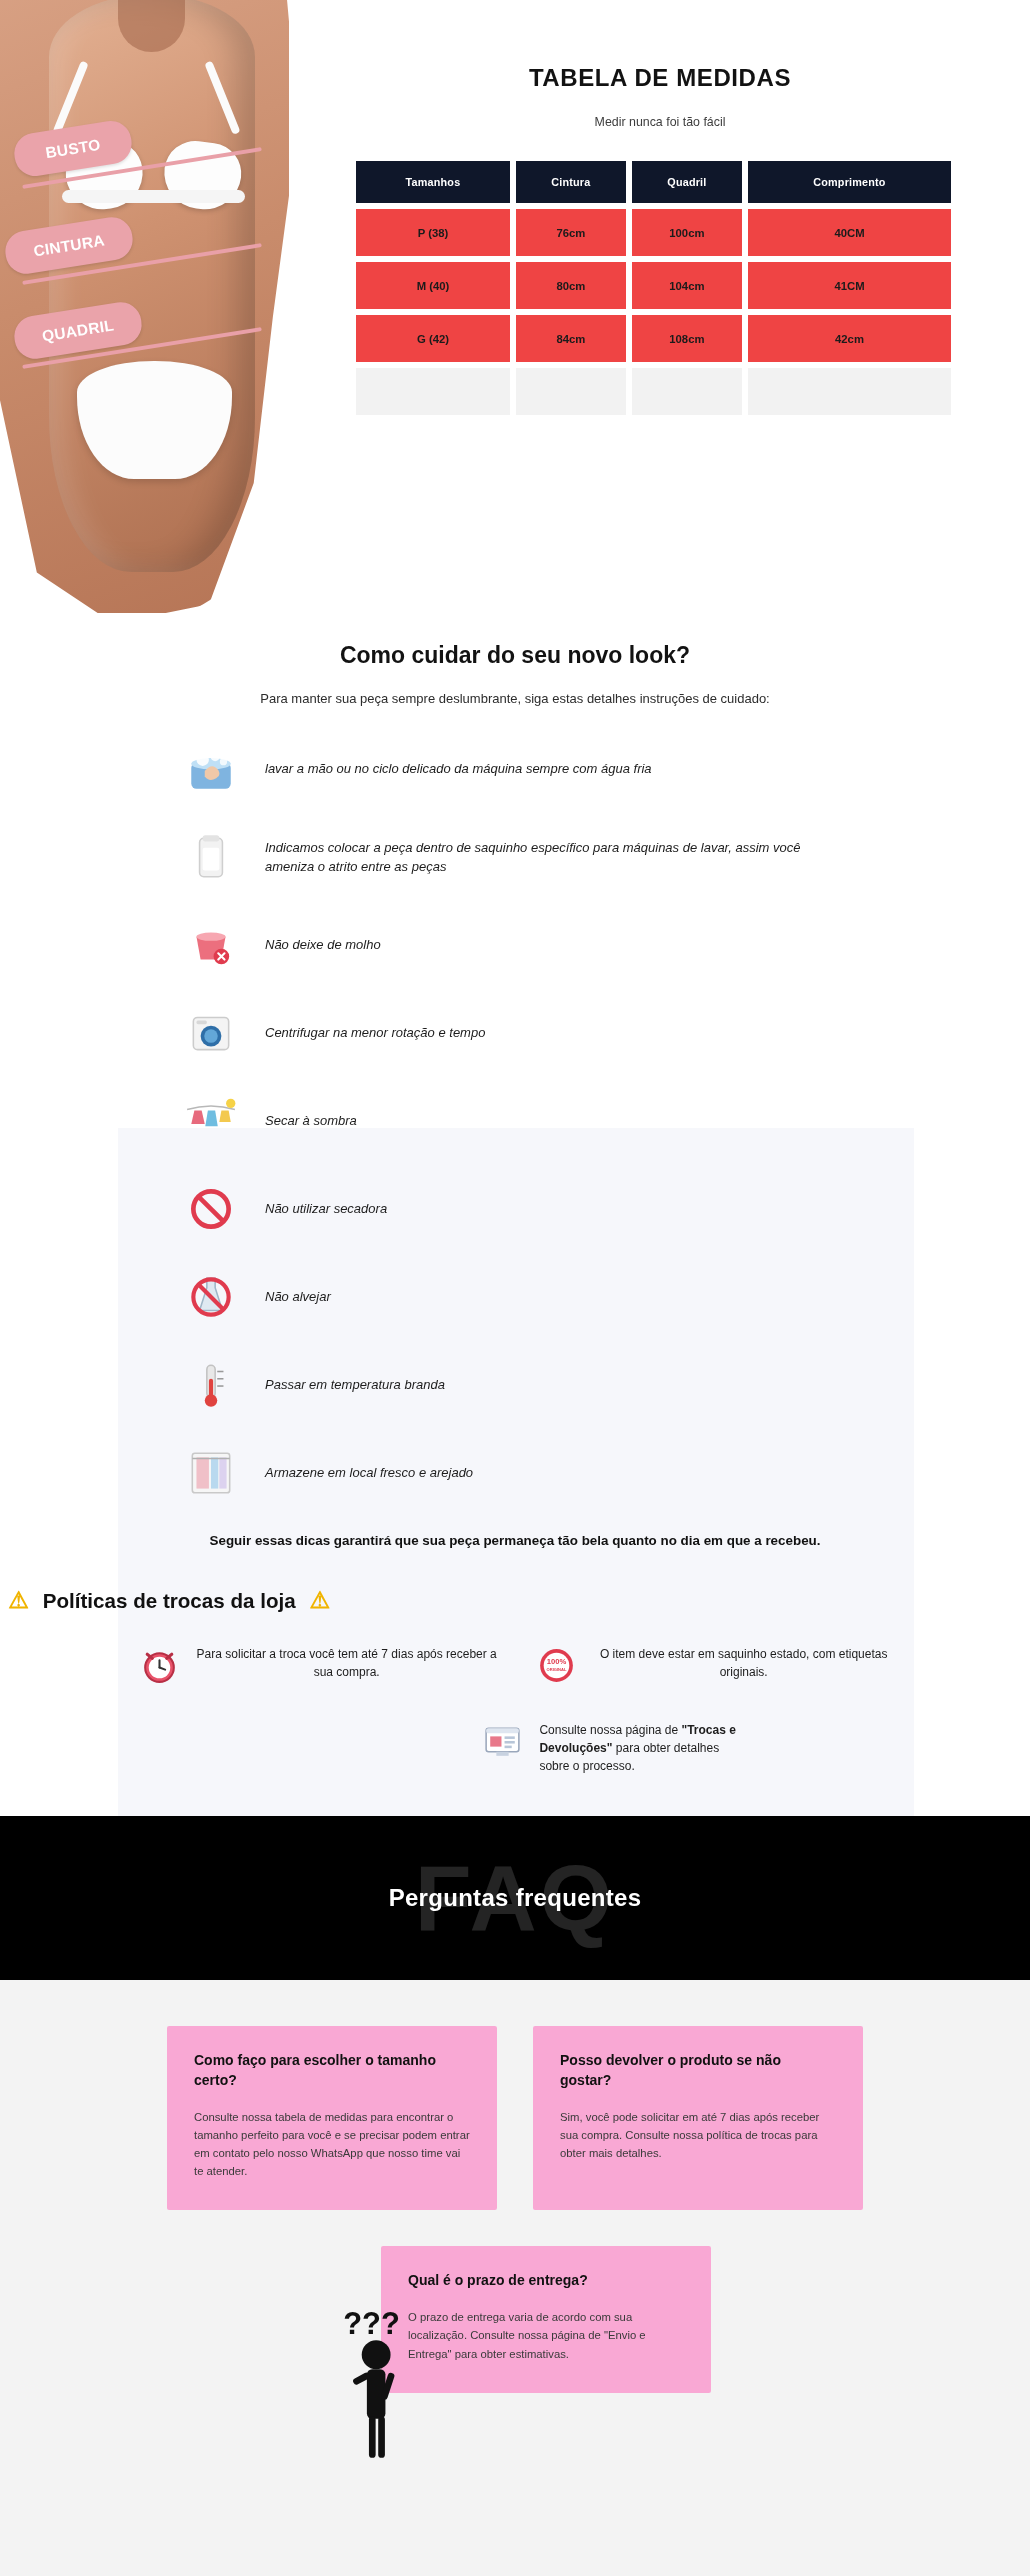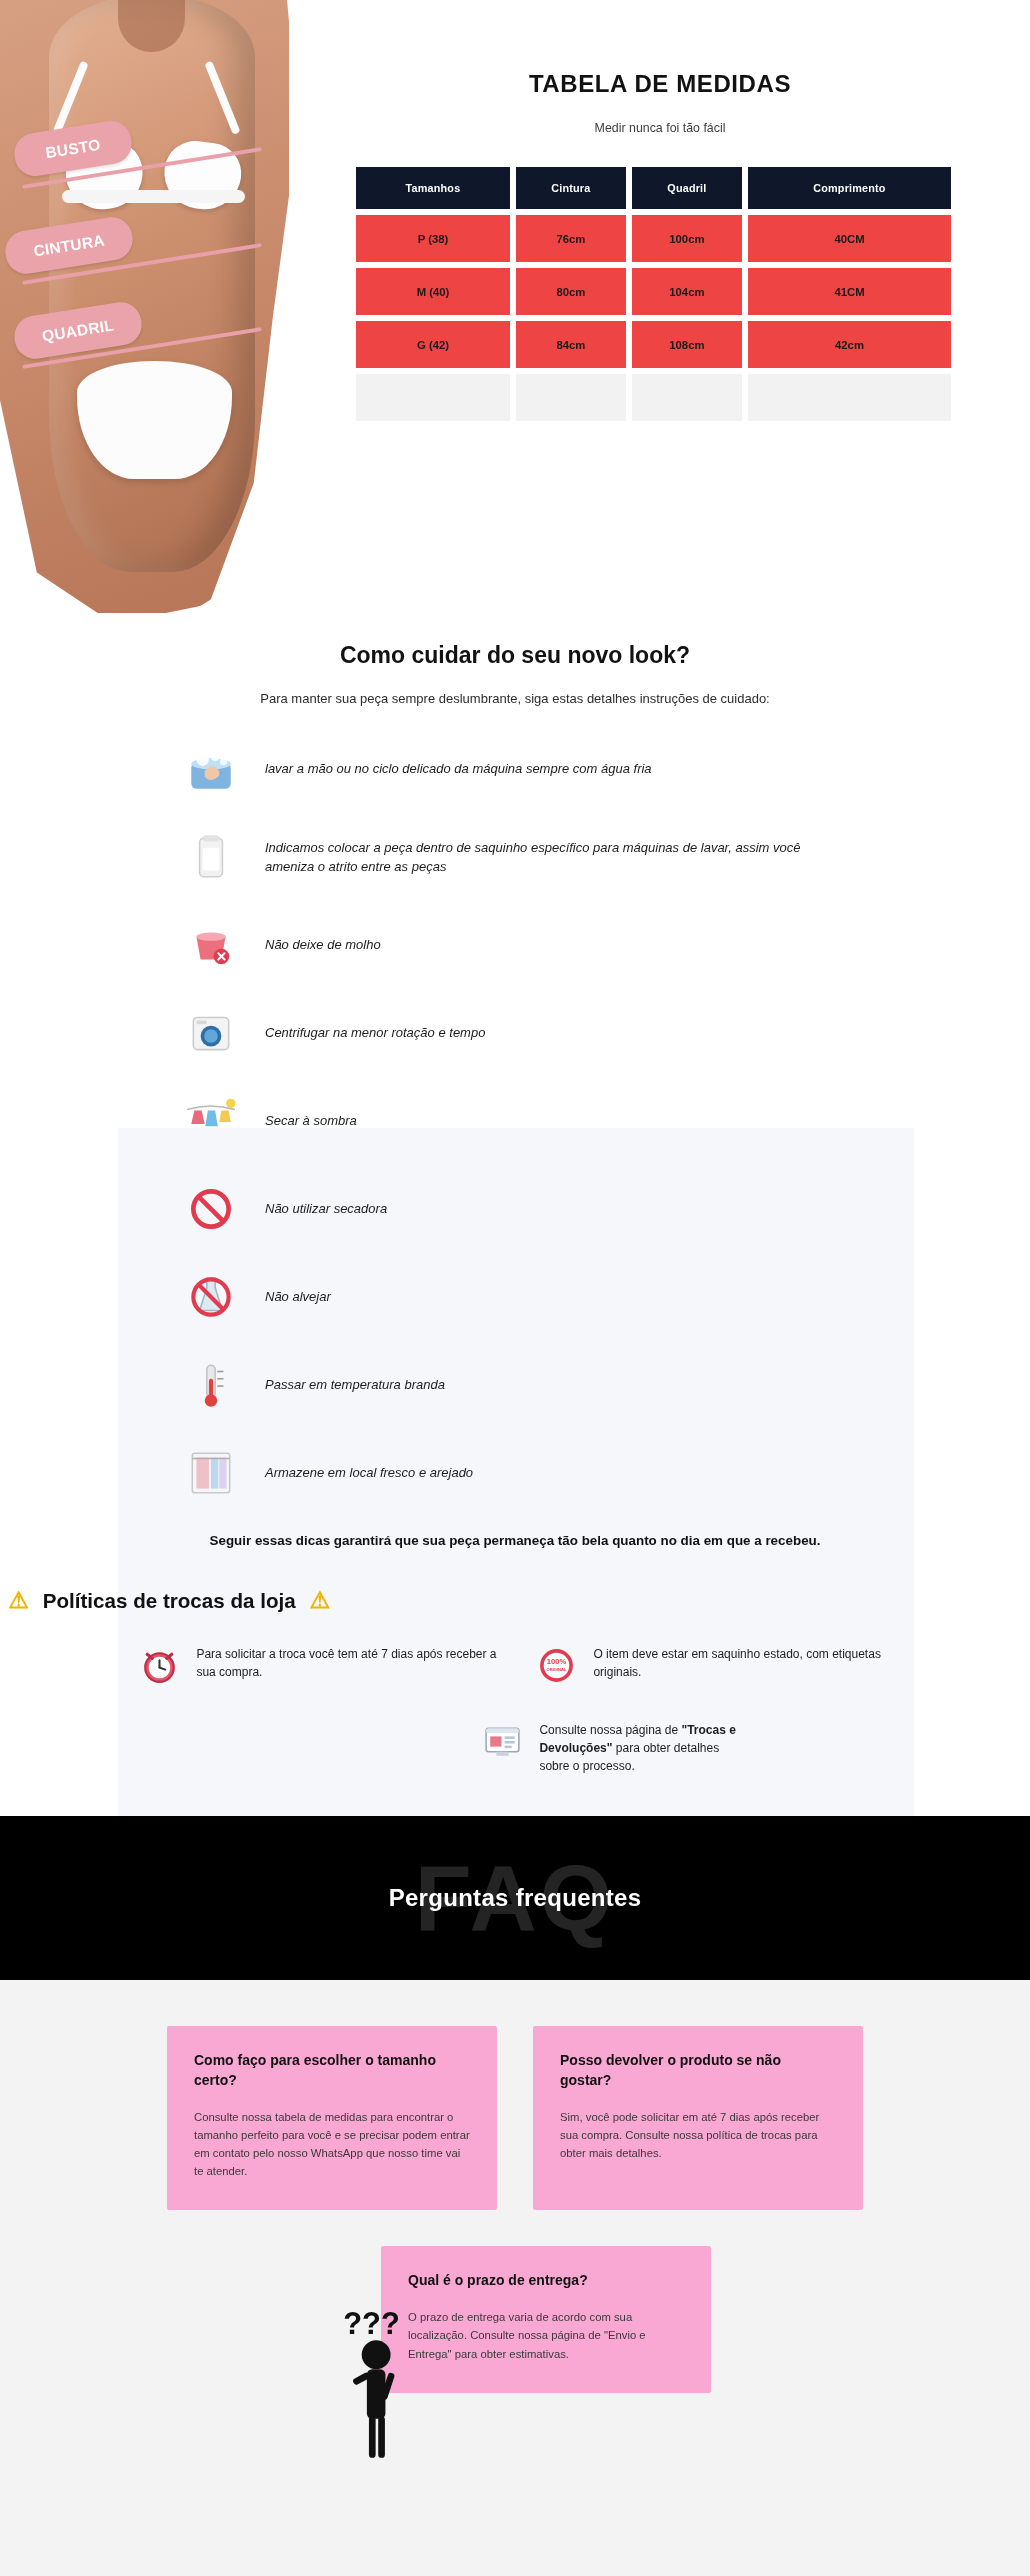--- a/index.html
+++ b/index.html
@@ -121,21 +121,21 @@
     justify-content: center;
     border-radius: 20.6px;
     box-shadow: 0 1.5px 3.1px rgba(0,0,0,.12);
   }
   .pill-busto   { left: 14.4px;  top: 127px; width: 118px; height: 43px; transform: rotate(-9deg); }
   .pill-cintura { left: 5.2px;  top: 224px; width: 128px; height: 43px; transform: rotate(-9deg); }
   .pill-quadril { left: 14.4px;  top: 309px; width: 128px; height: 43px; transform: rotate(-9deg); }
 
   .table-area {
     position: absolute;
-    left: 289px; top: 8px;
+    left: 289px; top: 2px;
     width: 742px;
     padding: 62px 57px 0 57px;
   }
   .tm-title {
     text-align: center;
     font-size: 24px;
     font-weight: bold;
     letter-spacing: 0.6px;
     color: #121212;
     margin-bottom: 23px;
@@ -253,20 +253,21 @@
     z-index: 1;
   }
   .policy-title .warn { color: #f0b400; font-size: 23px; margin: 0 8.2px; }
   .policy-row {
     display: flex;
     justify-content: center;
     gap: 36px;
     position: relative;
     z-index: 1;
     padding: 0 82px;
+    text-align: center;
   }
   .policy-card {
     display: flex;
     gap: 13.4px;
     align-items: flex-start;
     width: 361px;
   }
   .policy-ico {
     width: 47px; height: 47px;
     flex: 0 0 47px;

